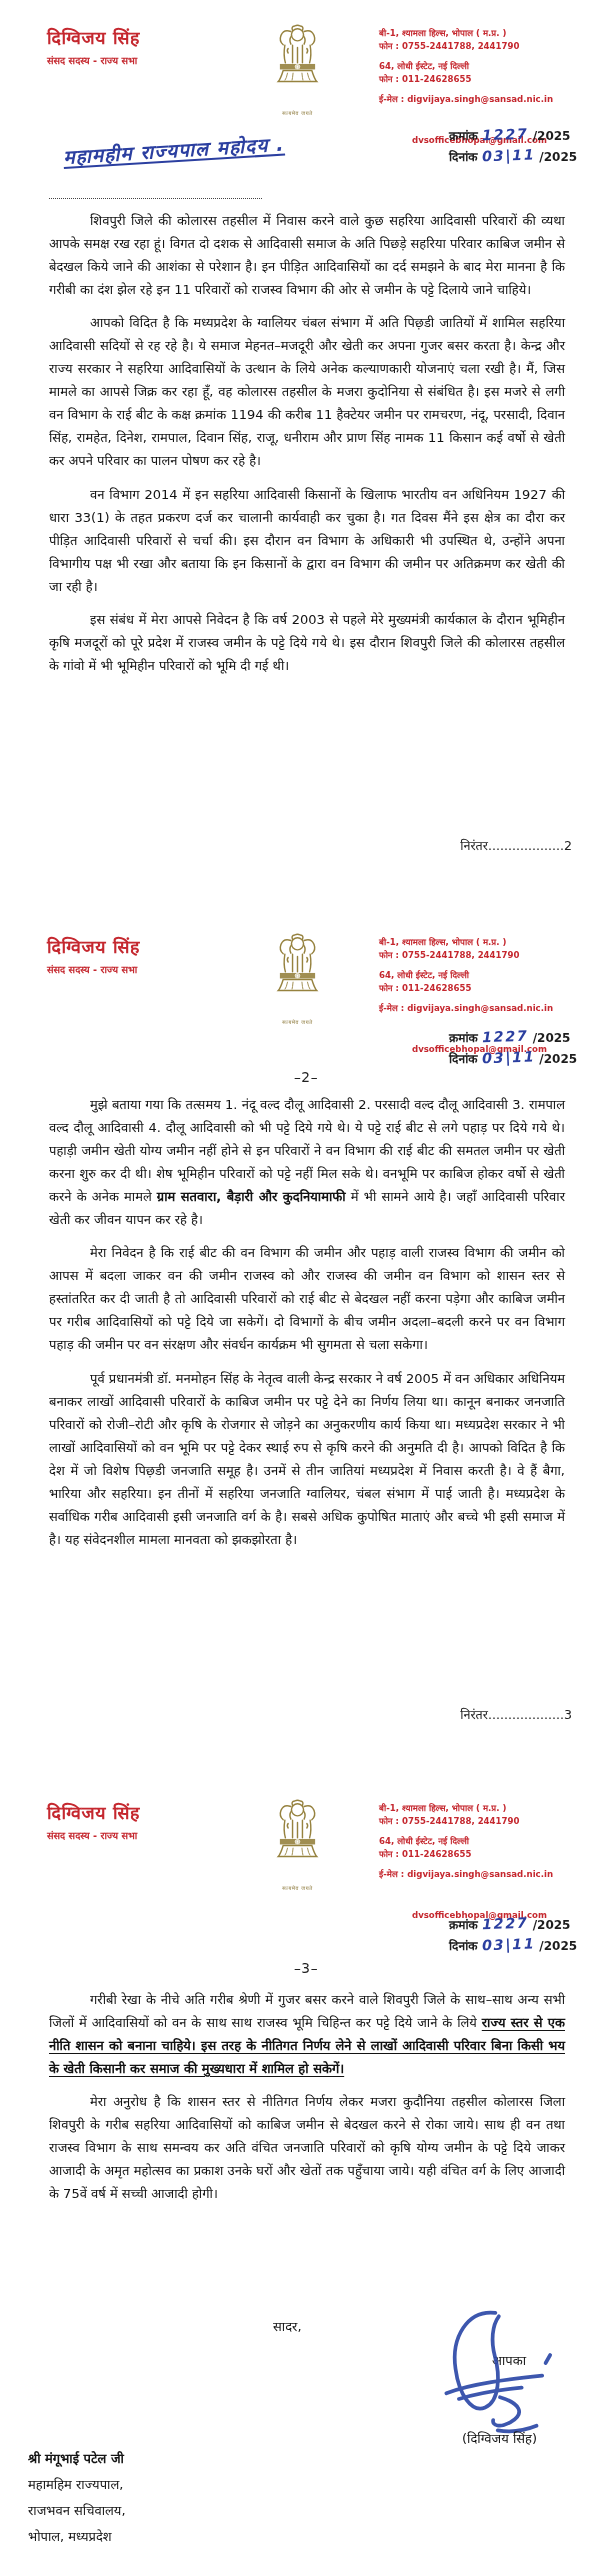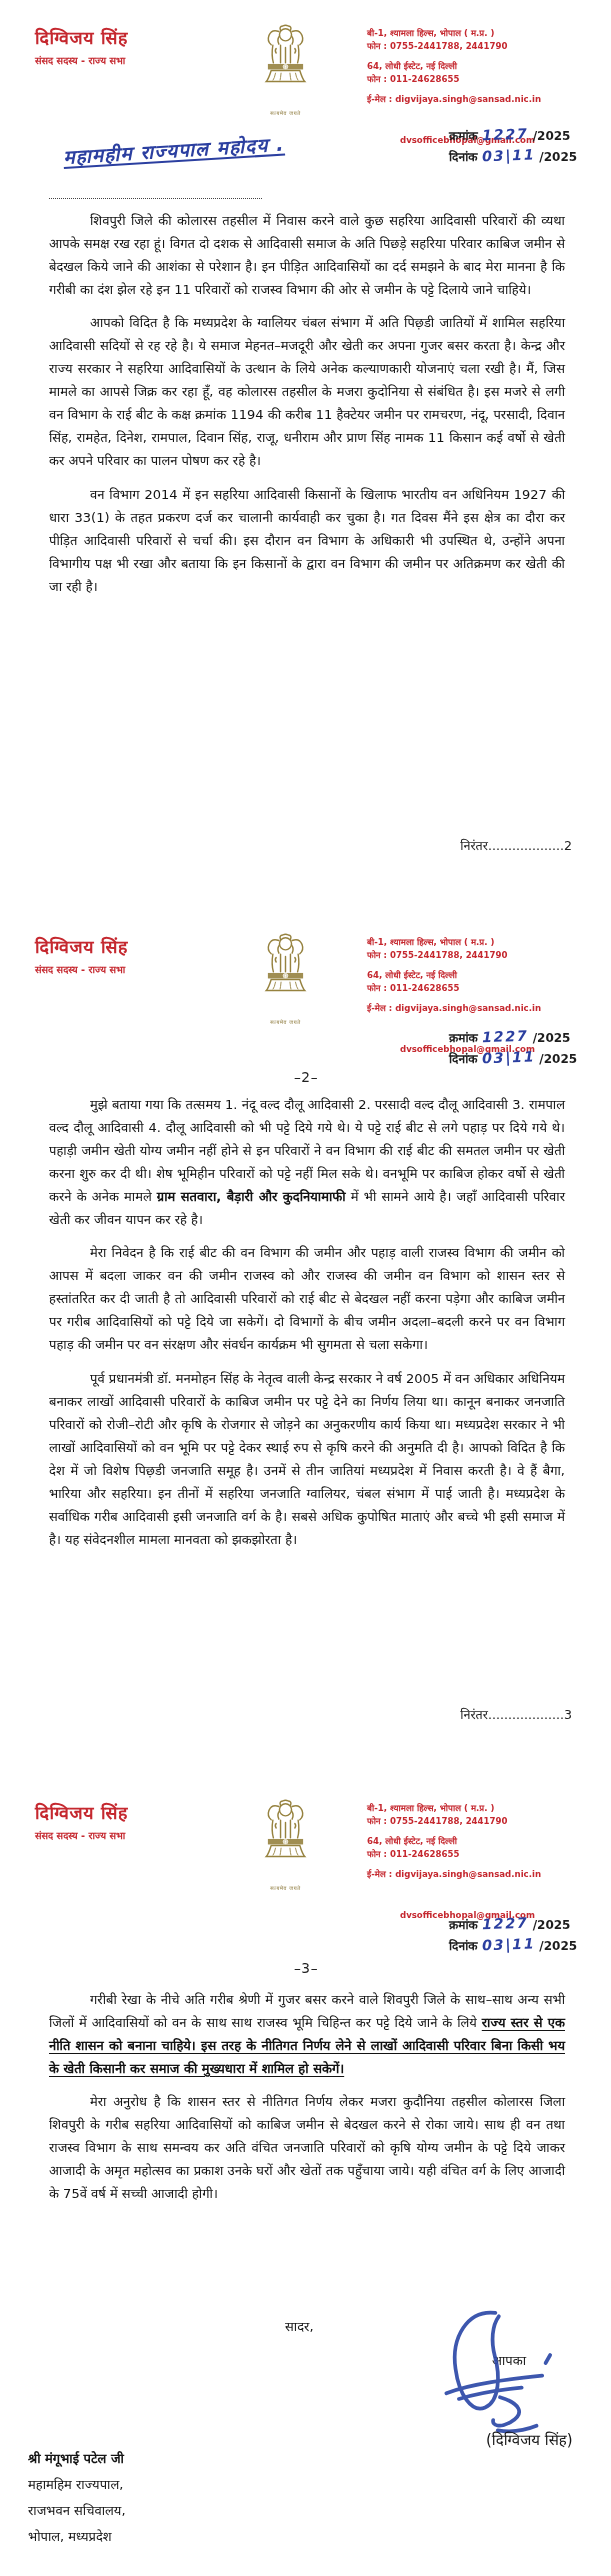--- a/index.html
+++ b/index.html
@@ -2,21 +2,21 @@
 <html style="font-size:9.1px"><head>
 <meta charset="utf-8">
 <style>
   html,body{margin:0;padding:0;}
   body{
     width:612px;height:2576px;position:relative;background:#ffffff;
     font-family:"DejaVu Sans","Liberation Sans",sans-serif;color:#161616;
     overflow:hidden;
   }
   
-  .letterhead{position:absolute;left:0;width:576px;height:114px;}
+  .letterhead{position:absolute;left:12px;width:576px;height:114px;}
   .lh-name{position:absolute;left:35px;top:3.4px;font-size:17.7px;font-weight:bold;color:#c5282f;letter-spacing:0.6px;}
   .lh-sub{position:absolute;left:35px;top:32px;font-size:9.7px;font-weight:bold;color:#c5282f;}
   .emblem-wrap{position:absolute;left:256px;top:0px;width:59px;text-align:center;}
   .emblem-caption{font-size:5.1px;color:#8d7a3c;margin-top:1.1px;letter-spacing:0.6px;}
   .lh-contact{position:absolute;left:367px;top:4.6px;font-size:8.6px;line-height:13px;font-weight:bold;color:#c5282f;}
   .lh-gap{height:7.4px;}
   .lh-email2{padding-left:33px;margin-top:28px;}
   
   .serial{position:absolute;left:449px;width:149px;font-size:12px;font-weight:bold;color:#1d1d1d;}
   .serial .row{margin-bottom:4px;white-space:nowrap;}
@@ -27,23 +27,23 @@
     text-decoration:underline;text-decoration-thickness:1.7px;text-underline-offset:3.4px;white-space:nowrap;}
   .dotted-line{position:absolute;left:49px;top:198px;width:213px;border-top:1.1px dotted #444;}
   
   .body-text{position:absolute;left:49px;width:516px;font-size:13px;line-height:23px;text-align:justify;color:#121212;}
   .body-text p{margin:0 0 10.3px 0;text-indent:41px;}
   .b{font-weight:bold;}
   .u{font-weight:bold;text-decoration:underline;text-decoration-thickness:1.1px;text-underline-offset:2.9px;}
   .continued{position:absolute;right:40px;font-size:12.6px;color:#222;margin-top:20px;}
   .page-num{position:absolute;left:0;width:612px;text-align:center;font-size:13.7px;color:#222;letter-spacing:0.6px;}
   
-  .regards{position:absolute;left:285px;font-size:13px;color:#151515;}
+  .regards{position:absolute;left:273px;font-size:13px;color:#151515;}
   .yours{position:absolute;left:492px;font-size:13px;color:#151515;}
-  .signer{position:absolute;left:486px;font-size:15px;color:#151515;}
+  .signer{position:absolute;left:462px;font-size:13px;color:#151515;}
   .signature-svg{position:absolute;left:436px;top:2306px;pointer-events:none;}
   .addressee{position:absolute;left:28px;top:2446px;font-size:13px;line-height:26px;color:#151515;}
   .addressee .nm{font-weight:bold;}
 </style>
 </head>
 <body>
 
 <div class="letterhead" style="top:22px;">
   <div class="lh-name">दिग्विजय सिंह</div>
   <div class="lh-sub">संसद सदस्य - राज्य सभा</div>
@@ -92,20 +92,21 @@
   </div>
 </div>
 
 <div class="salutation">महामहीम राज्यपाल महोदय .</div>
 <div class="dotted-line"></div>
 
 <div class="body-text" style="top:209px;">
   <p>शिवपुरी जिले की कोलारस तहसील में निवास करने वाले कुछ सहरिया आदिवासी परिवारों की व्यथा आपके समक्ष रख रहा हूं। विगत दो दशक से आदिवासी समाज के अति पिछड़े सहरिया परिवार काबिज जमीन से बेदखल किये जाने की आशंका से परेशान है। इन पीड़ित आदिवासियों का दर्द समझने के बाद मेरा मानना है कि गरीबी का दंश झेल रहे इन 11 परिवारों को राजस्व विभाग की ओर से जमीन के पट्टे दिलाये जाने चाहिये।</p>
   <p>आपको विदित है कि मध्यप्रदेश के ग्वालियर चंबल संभाग में अति पिछ़डी जातियों में शामिल सहरिया आदिवासी सदियों से रह रहे है। ये समाज मेहनत–मजदूरी और खेती कर अपना गुजर बसर करता है। केन्द्र और राज्य सरकार ने सहरिया आदिवासियों के उत्थान के लिये अनेक कल्याणकारी योजनाएं चला रखी है। मैं, जिस मामले का आपसे जिक्र कर रहा हूँ, वह कोलारस तहसील के मजरा कुदोनिया से संबंधित है। इस मजरे से लगी वन विभाग के राई बीट के कक्ष क्रमांक 1194 की करीब 11 हैक्टेयर जमीन पर रामचरण, नंदू, परसादी, दिवान सिंह, रामहेत, दिनेश, रामपाल, दिवान सिंह, राजू, धनीराम और प्राण सिंह नामक 11 किसान कई वर्षो से खेती कर अपने परिवार का पालन पोषण कर रहे है।</p>
   <p>वन विभाग 2014 में इन सहरिया आदिवासी किसानों के खिलाफ भारतीय वन अधिनियम 1927 की धारा 33(1) के तहत प्रकरण दर्ज कर चालानी कार्यवाही कर चुका है। गत दिवस मैंने इस क्षेत्र का दौरा कर पीड़ित आदिवासी परिवारों से चर्चा की। इस दौरान वन विभाग के अधिकारी भी उपस्थित थे, उन्होंने अपना विभागीय पक्ष भी रखा और बताया कि इन किसानों के द्वारा वन विभाग की जमीन पर अतिक्रमण कर खेती की जा रही है।</p>
+  <p>इस संबंध में मेरा आपसे निवेदन है कि वर्ष 2003 से पहले मेरे मुख्यमंत्री कार्यकाल के दौरान भूमिहीन कृषि मजदूरों को पूरे प्रदेश में राजस्व जमीन के पट्टे दिये गये थे। इस दौरान शिवपुरी जिले की कोलारस तहसील के गांवो में भी भूमिहीन परिवारों को भूमि दी गई थी।</p>
 </div>
 <div class="continued" style="top:817px;">निरंतर...................2</div>
 
 <div class="letterhead" style="top:931px;">
   <div class="lh-name">दिग्विजय सिंह</div>
   <div class="lh-sub">संसद सदस्य - राज्य सभा</div>
   <div class="emblem-wrap">
     <svg width="55" height="85" viewBox="0 0 100 150">
       <g stroke="#96823f" fill="none" stroke-width="2.6" stroke-linecap="round">
         <circle cx="50" cy="21" r="11"></circle>

